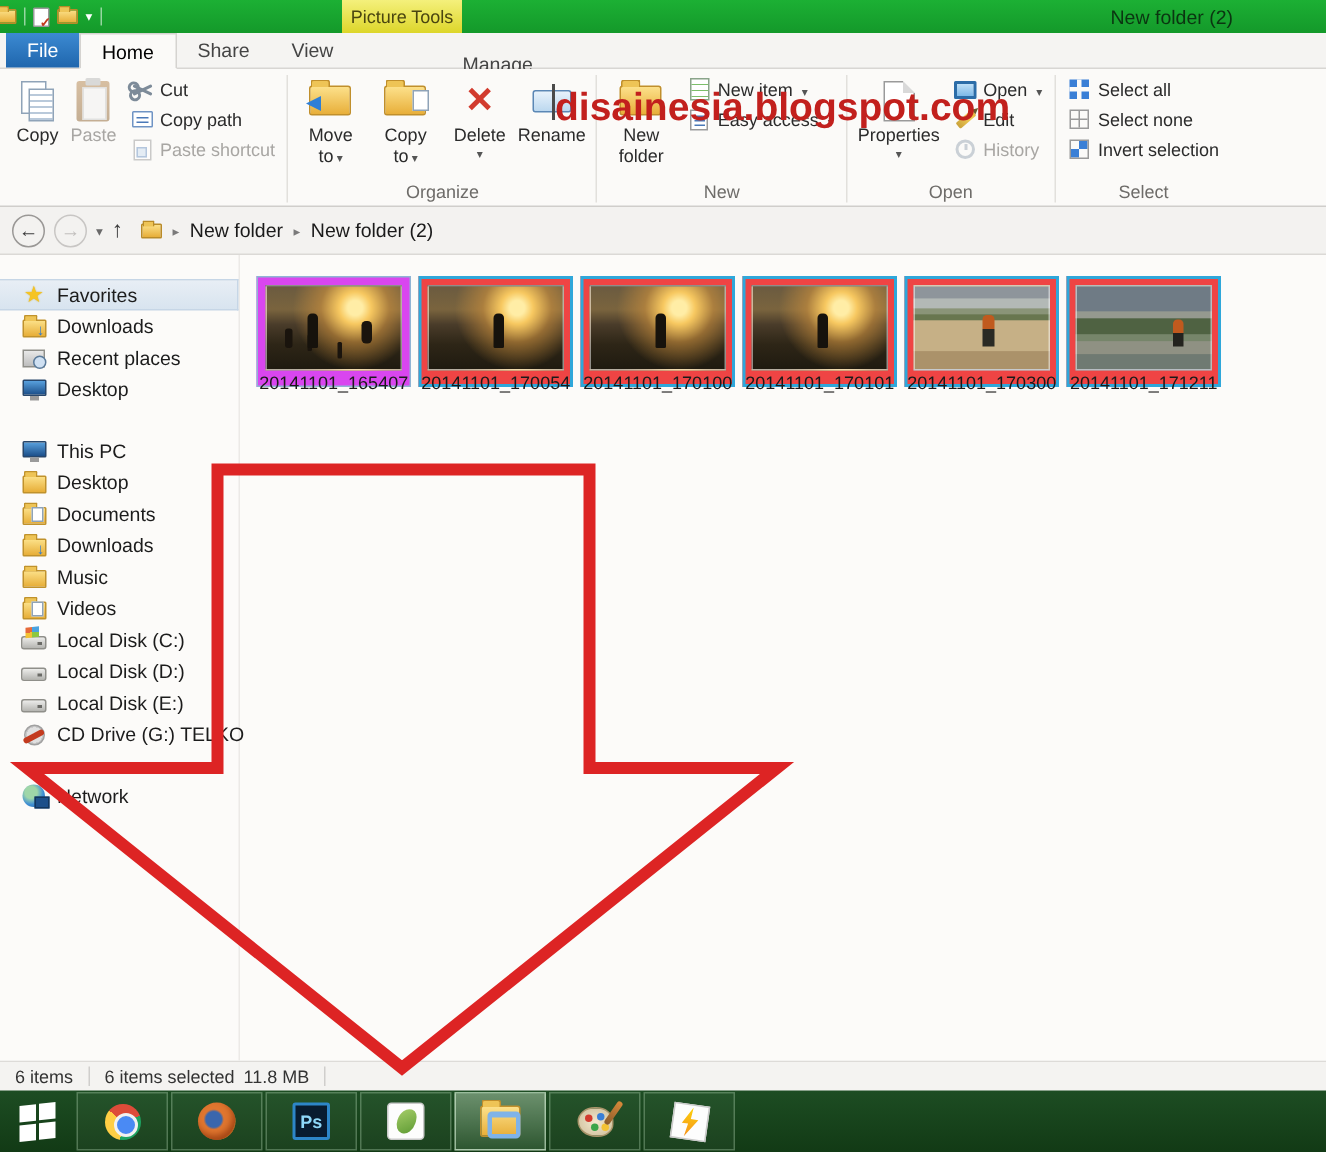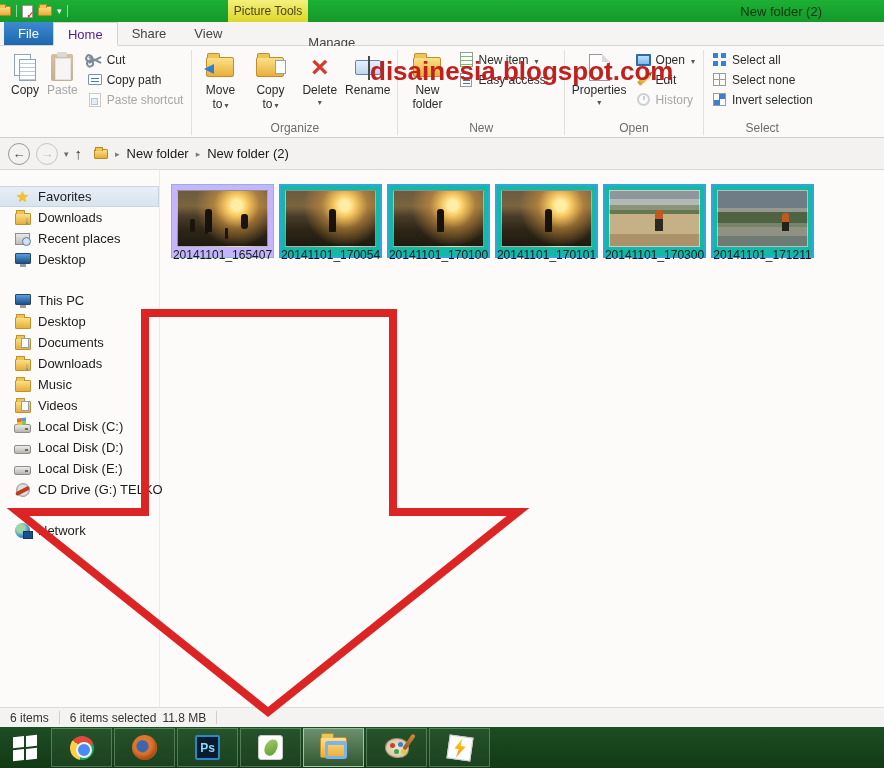--- a/index.html
+++ b/index.html
@@ -16,21 +16,21 @@
   .mini-page { width:11px; height:13px; background:#fff; border:1px solid #9a9a9a; border-radius:1px; position:relative; }
   .mini-page::after { content:"✓"; position:absolute; right:-2px; bottom:-3px; color:#c33a1e; font-size:9px; font-weight:bold; }
   .qcaret { color:#fff; font-size:9px; }
   .contextual { position:absolute; left:228px; top:0; width:80px; height:22px; background:linear-gradient(#f4f07c,#ddd62a); display:flex; align-items:center; justify-content:center; font-size:12px; color:#4a4510; }
   .wtitle { position:absolute; right:62px; top:0; height:22px; display:flex; align-items:center; font-size:13px; color:#0b3511; }
 
   
   .tabrow { height:24px; background:#f5f4f2; display:flex; align-items:stretch; border-bottom:1px solid #d8d6d3; flex:0 0 auto; }
   .tab { padding:0 14px; display:flex; align-items:center; font-size:13px; color:#444; cursor:default; }
   .tab.file { background:linear-gradient(#3c8ad2,#1f66ad); color:#fff; margin-left:4px; }
-  .tab.active { background:#fbfaf8; border:1px solid #d5d3d0; border-bottom:1px solid #fbfaf8; margin-bottom:-1px; color:#4c1d95; }
+  .tab.active { background:#fbfaf8; border:1px solid #d5d3d0; border-bottom:1px solid #fbfaf8; margin-bottom:-1px; color:#000000; }
   .tab.manage { margin-left:58px;margin-top:18px; }
 
   
   .ribbon { height:92px; background:#fbfaf8; border-bottom:1px solid #d0cecb; display:flex; align-items:stretch; padding:2px 0 0 4px; flex:0 0 auto; position:relative; }
   .rgroup { display:flex; flex-direction:column; padding:0 4px; }
   .rbody { display:flex; align-items:flex-start; gap:2px; flex:1 1 auto; }
   .glabel { text-align:center; font-size:12px; color:#6e6c69; padding:1px 0 2px; }
   .gsep { width:1px; background:#e2e0dc; margin:2px 0; }
   .bigbtn { display:flex; flex-direction:column; align-items:center; padding:2px 3px; border-radius:2px; }
   .bigbtn .icwrap { height:34px; display:flex; align-items:center; justify-content:center; }
@@ -113,22 +113,22 @@
   .drv { width:17px; height:9px; background:linear-gradient(#ececea,#b5b5b1); border:1px solid #8f8f8a; border-radius:2px; position:relative; margin-top:4px; }
   .drv::after { content:""; position:absolute; right:2px; top:3px; width:3px; height:2px; background:#6a6a66; }
   .drv.sys::before { content:""; position:absolute; left:2px; top:-7px; width:9px; height:7px; background:conic-gradient(#4aa3e0 0 25%, #8cc841 0 50%, #f3c234 0 75%, #e66a3a 0); transform:skewY(-6deg); }
   .cdic { width:14px; height:14px; border-radius:50%; background:radial-gradient(circle,#fff 0 18%, #e0e0e0 19% 60%, #c9c9c9 61% 100%); border:1px solid #a0a0a0; position:relative; }
   .cdic::after { content:""; position:absolute; left:-2px; top:5px; width:15px; height:4px; background:#c33a1e; transform:rotate(-28deg); border-radius:2px; }
   .netic { width:15px; height:15px; border-radius:50%; background:radial-gradient(circle at 38% 35%, #9fd6a8 0 30%, #3f8fd4 60%, #1c5a9a 100%); position:relative; }
   .netic::after { content:""; position:absolute; right:-3px; bottom:-1px; width:8px; height:6px; background:#1c4f8a; border:1px solid #12365e; }
 
   .content { flex:1 1 auto; padding:14px 0 0 11px; }
   .tiles { display:flex; gap:5px; }
-  .tile { width:103px; height:74px; background:#14b8a6; border:2px solid #2fa7da; display:flex; flex-direction:column; align-items:center; padding-top:4px; }
-  .tile.focused { background:#c4b5fd; border:1px solid #90b4d4; padding-top:5px; }
+  .tile { width:103px; height:74px; background:#ef4444; border:2px solid #2fa7da; display:flex; flex-direction:column; align-items:center; padding-top:4px; }
+  .tile.focused { background:#d946ef; border:1px solid #90b4d4; padding-top:5px; }
   .ph { width:91px; height:57px; flex:0 0 auto; position:relative; border:1px solid rgba(255,255,255,.5); }
   .fname { font-size:12px; color:#1a1a1a; margin-top:1px; }
   .ph.sunset { background:radial-gradient(circle at 66% 26%, #ffeda6 0 7%, #f7c860 15%, rgba(205,145,62,.6) 32%, rgba(90,70,50,0) 58%), linear-gradient(180deg,#6b5b40 0%,#7a643e 28%,#4a3c2a 46%,#2e2617 70%,#1f1a10 100%); }
   .ph.sunset::after { content:""; position:absolute; left:48%; top:32%; width:7px; height:23px; background:#16120c; border-radius:3px 3px 1px 1px; }
   .ph.family::before { content:""; position:absolute; bottom:14px; left:12px; width:5px; height:13px; background:#1a140d; border-radius:2px; box-shadow:14px 3px 0 -1px #1a140d, 52px -4px 0 1px #1a140d, 34px 8px 0 -1px #1a140d; }
   .ph.family::after { left:30%; }
   .ph.beachday { background:linear-gradient(180deg,#8e959b 0 14%,#b3b9b6 14% 26%,#8a9478 26% 34%,#68764f 34% 41%,#c6b086 41% 78%,#ab926a 78% 100%); }
   .ph.beachday::after { content:""; position:absolute; left:50%; top:34%; width:8px; height:21px; background:linear-gradient(#c05a1e 0 45%,#2a2a24 45% 100%); border-radius:3px 3px 0 0; }
   .ph.beachcloud { background:linear-gradient(180deg,#6f7b85 0 30%,#95998f 30% 38%,#4f6242 38% 58%,#76856a 58% 66%,#8f9183 66% 82%,#6f7a72 82% 100%); }
   .ph.beachcloud::after { content:""; position:absolute; left:72%; top:40%; width:7px; height:18px; background:linear-gradient(#c05a1e 0 50%,#23231e 50% 100%); border-radius:3px 3px 0 0; }

